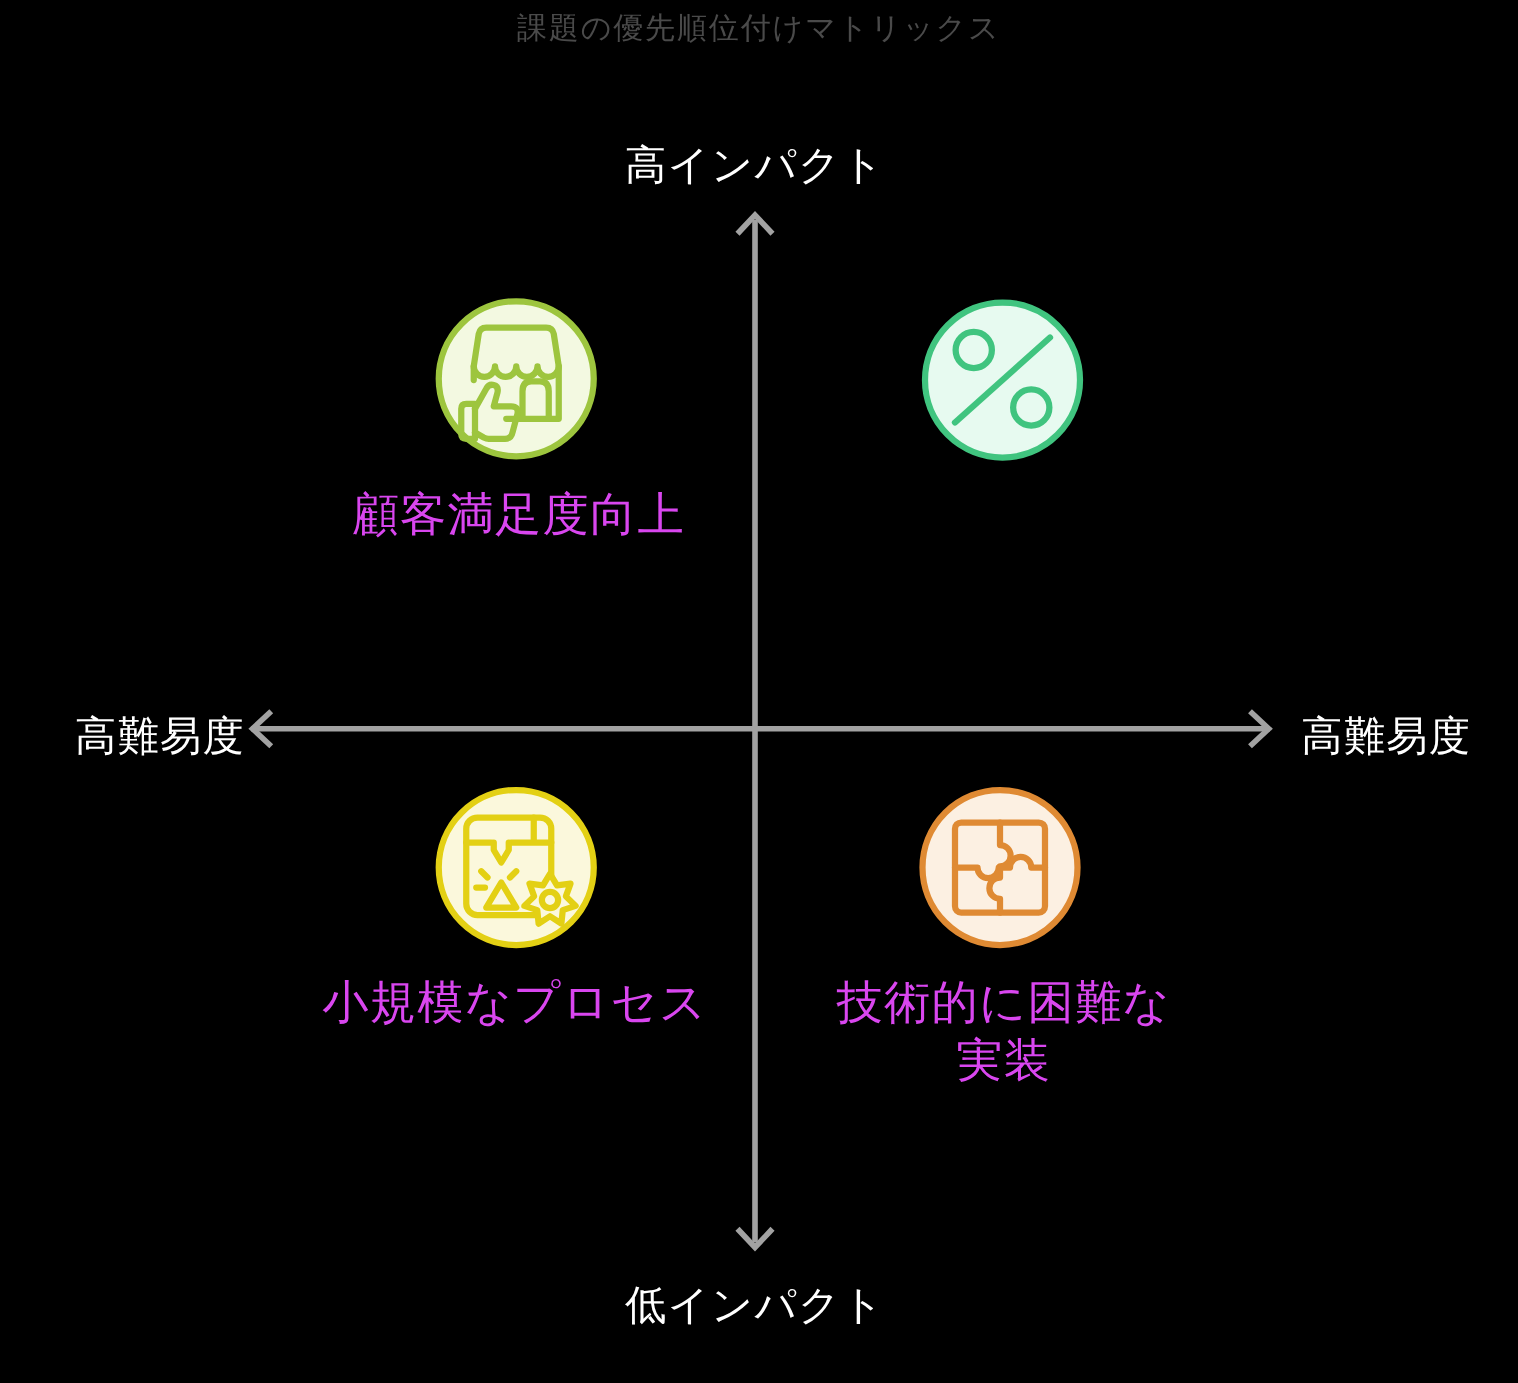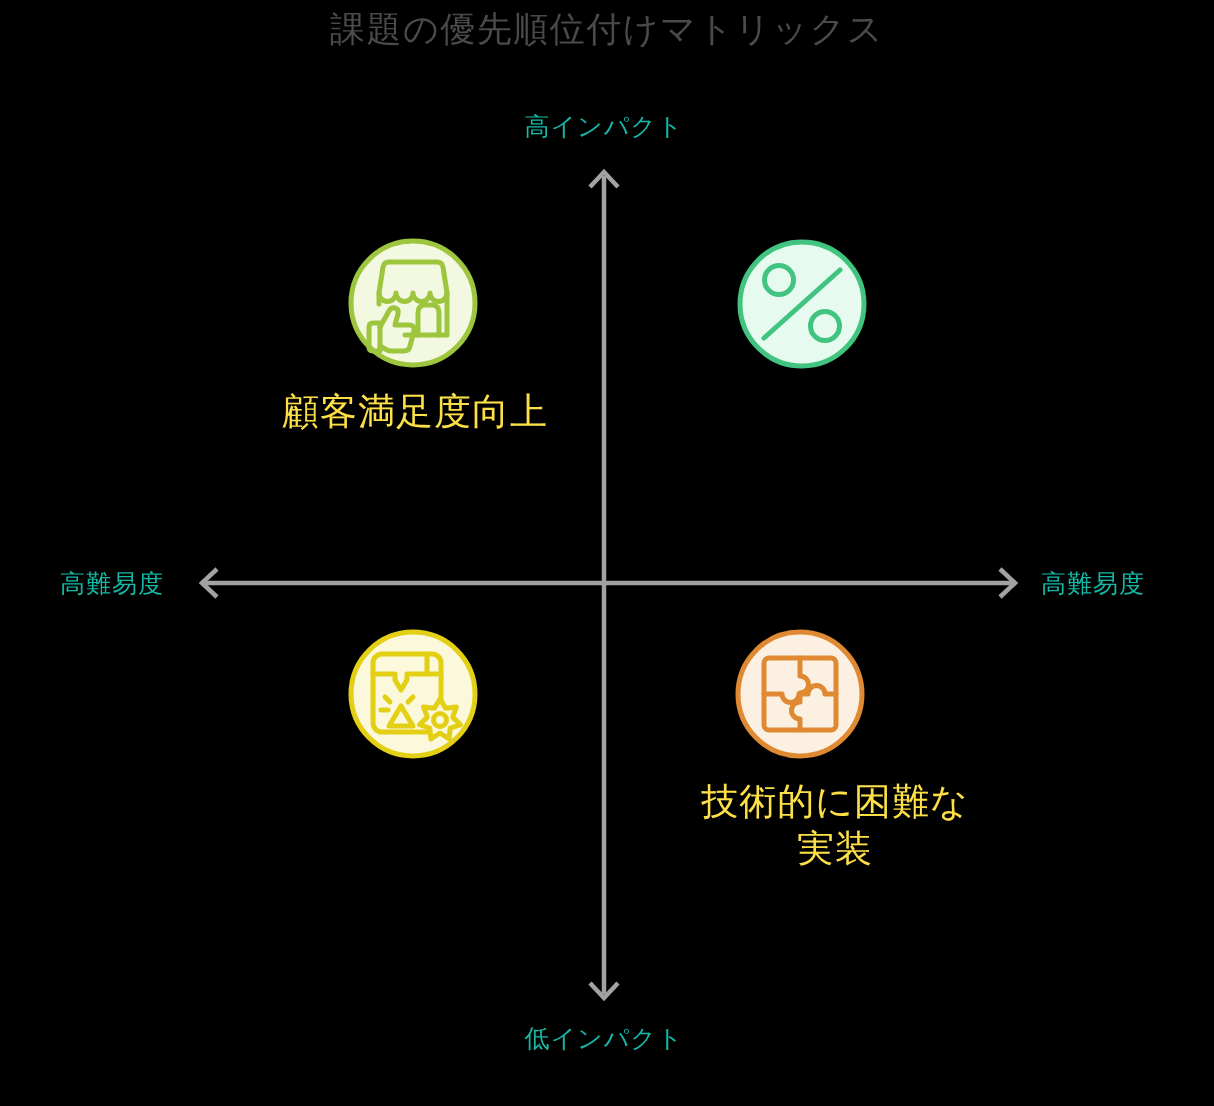--- a/index.html
+++ b/index.html
@@ -6,43 +6,43 @@
   .canvas{
     position:relative;
     width:1214px;height:1106px;
     background:#000;
     font-family:"DejaVu Sans", sans-serif;
     overflow:hidden;
   }
   .title{
     position:absolute;left:0;top:6px;width:1214px;
     text-align:center;
-    font-size:35px;letter-spacing:1.5px;
+    font-size:24px;letter-spacing:1.5px;
     color:#4a4a4a;font-weight:500;
   }
   .axis-svg{position:absolute;left:0;top:0;}
   .axis-label{
     position:absolute;
-    font-size:25px;color:#14b8a6;letter-spacing:1px;
+    font-size:33px;color:#ffffff;letter-spacing:1px;
     white-space:nowrap;
     font-family:Liberation Serif, serif;
   }
   .axis-label.top{left:454px;top:110px;width:300px;text-align:center;}
   .axis-label.bottom{left:454px;top:1022px;width:300px;text-align:center;}
   .axis-label.left{left:60px;top:567px;width:130px;text-align:left;}
   .axis-label.right{left:1041px;top:567px;width:130px;text-align:left;}
   .quad-label{
     position:absolute;width:440px;text-align:center;
-    font-size:37px;color:#fde047;letter-spacing:1px;
+    font-size:37px;color:#d946ef;letter-spacing:1px;
     line-height:47px;font-weight:400;
   }
   .quad-label.tl{left:195px;top:388px;}
   .quad-label.tr{left:585px;top:388px;}
   .quad-label.bl{left:192px;top:778px;}
-  .quad-label.br{left:615px;top:778px;}
+  .quad-label.br{left:583px;top:778px;}
   .icon{position:absolute;width:140px;height:140px;}
   .icon.tl{left:343px;top:233px;}
   .icon.tr{left:732px;top:234px;}
   .icon.bl{left:343px;top:624px;}
   .icon.br{left:730px;top:624px;}
   .icon svg .bg{fill:var(--fill);stroke:var(--stroke);stroke-width:5;}
   .icon svg .s{fill:none;stroke:var(--stroke);stroke-width:5;stroke-linecap:round;stroke-linejoin:round;}
   .icon svg .sf{fill:var(--fill);stroke:var(--stroke);stroke-width:5;stroke-linecap:round;stroke-linejoin:round;}
 </style>
 </head>
@@ -113,19 +113,20 @@
       <rect class="s" x="34" y="34" width="72" height="72" rx="5"></rect>
       <path class="s" d="M70,34 V52 a8.5,8.5 0 0 1 0,17 V70"></path>
       <path class="s" d="M70,70 V78 a8.5,8.5 0 0 0 0,17 V106"></path>
       <path class="s" d="M34,70 H52 a8.5,8.5 0 0 0 17,0 H70"></path>
       <path class="s" d="M70,70 H78 a8.5,8.5 0 0 1 17,0 H106"></path>
     </svg>
   </div>
 
   <div class="quad-label tl">顧客満足度向上</div>
   <div class="quad-label bl">
+    <div>小規模なプロセス</div>
   </div>
   <div class="quad-label br">
     <div>技術的に困難な</div>
     <div>実装</div>
   </div>
 
 </div>
 
 </body></html>

